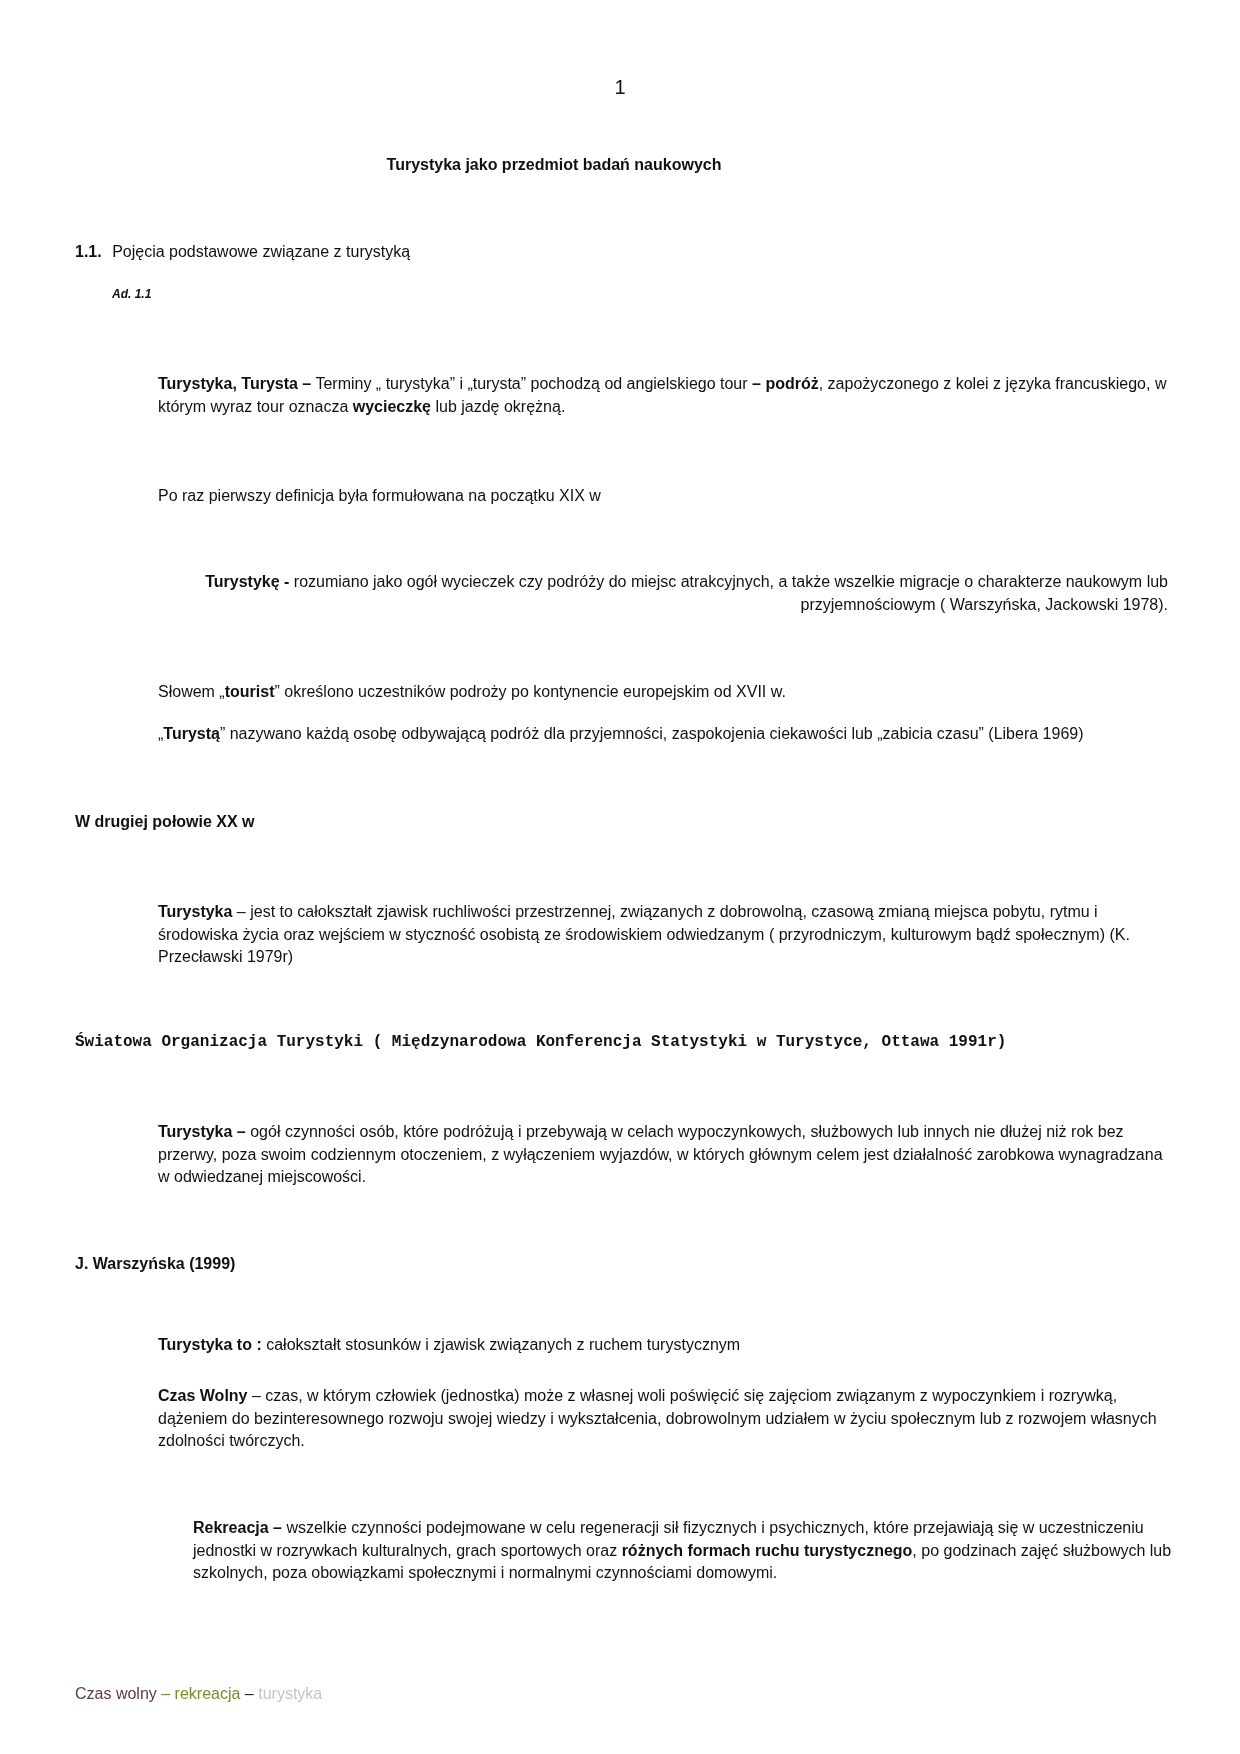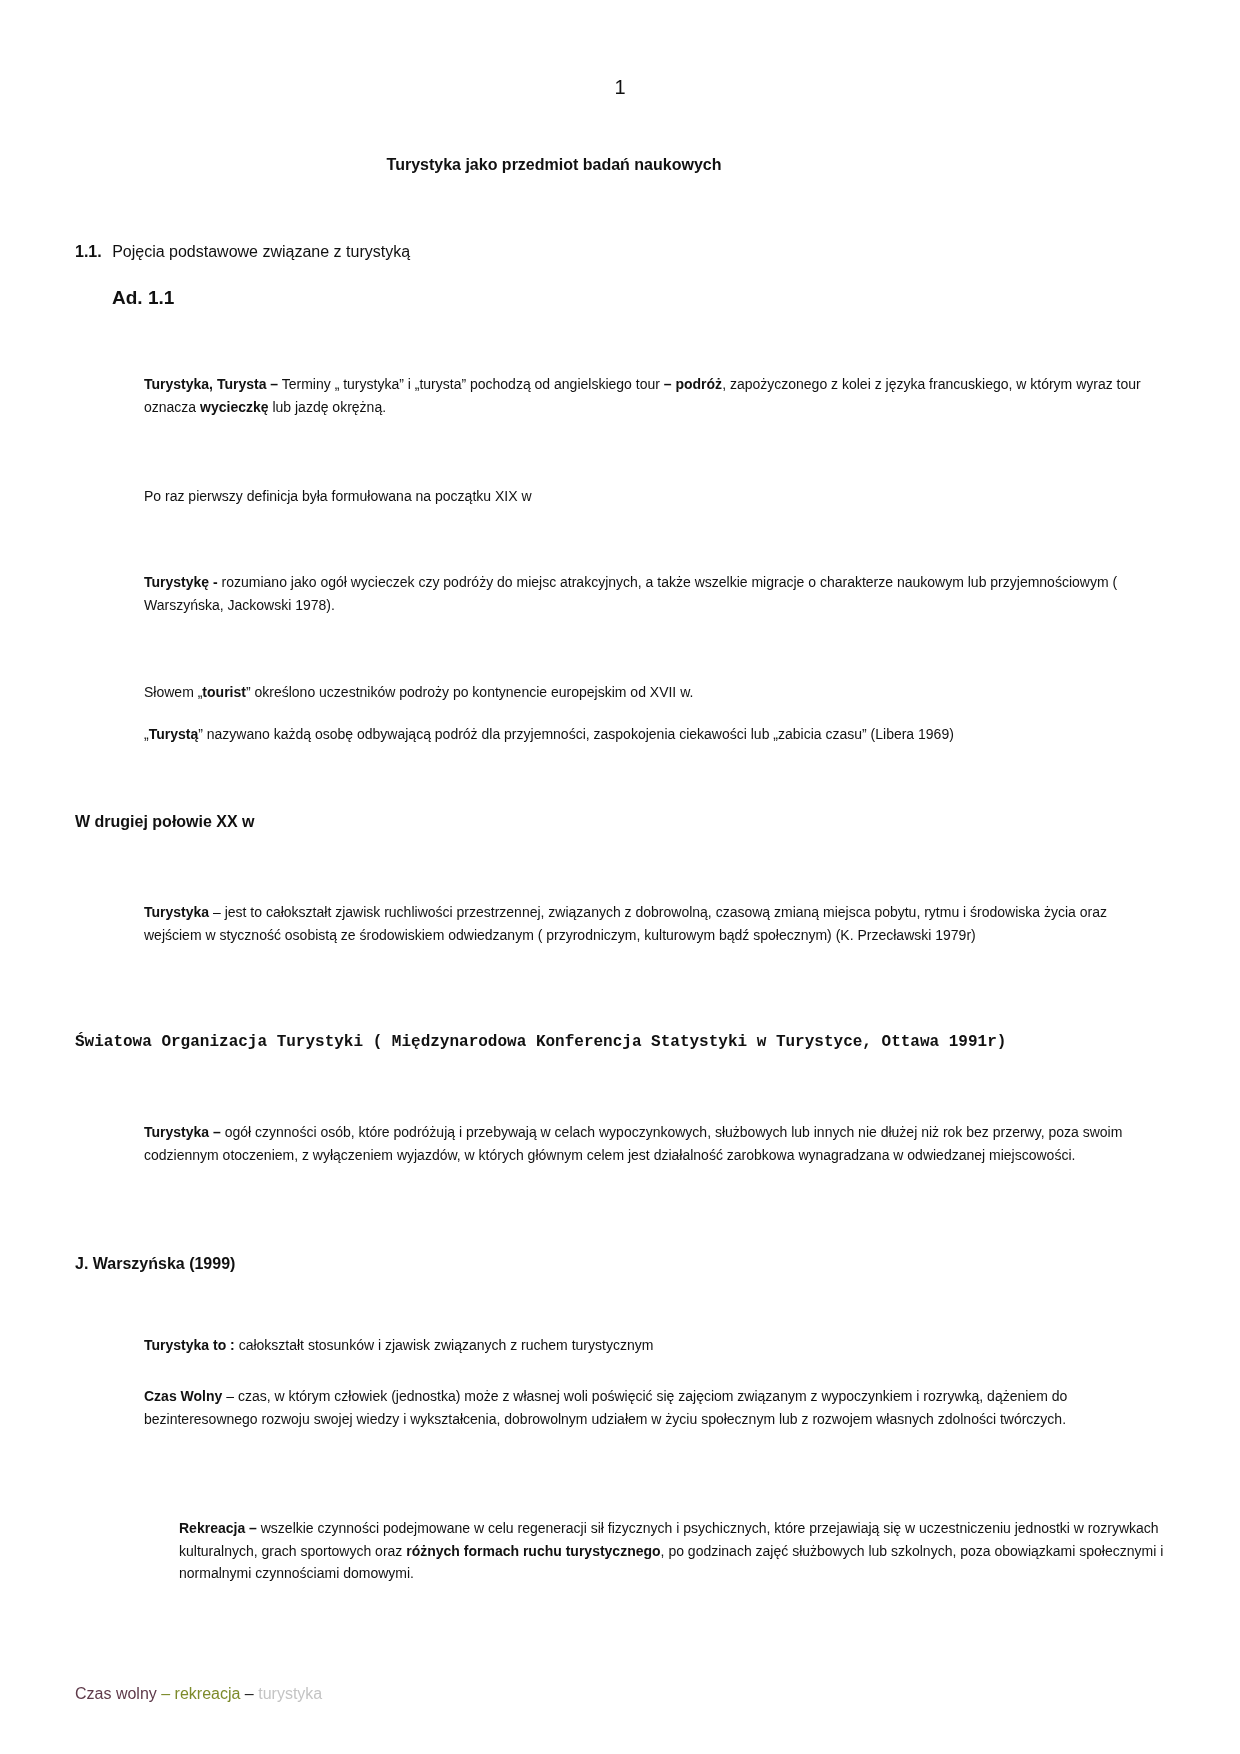--- a/index.html
+++ b/index.html
@@ -23,26 +23,26 @@
       font-size: 20px;
     }
     .doc-title {
       left: 0; width: 1108px; top: 156px;
       text-align: center;
       font-weight: bold;
       font-size: 16px;
     }
     .section-heading { left: 75px; top: 243px; font-size: 16px; }
     .section-heading .num { font-weight: bold; margin-right: 6px; }
-    .subheading { font-weight: bold; font-size: 19px; }
+    .subheading { font-weight: bold; font-size: 12px; font-style: italic; }
     .para {
-      left: 144px;
+      left: 158px;
       width: 1010px;
       line-height: 22.5px;
-      font-size: 14px;
+      font-size: 16px;
     }
     .b { font-weight: bold; }
     .left-heading { left: 75px; font-weight: bold; font-size: 16px; }
     .footer { left: 75px; top: 1685px; font-size: 16px; }
     .footer .c1 { color: #5e3a4a; }
     .footer .c2 { color: #7c8a2a; }
     .footer .c3 { color: #222222; }
     .footer .c4 { color: #c4c4c4; }
   </style>
 </head>
@@ -58,21 +58,21 @@
 </div>
 
 <div class="abs subheading" style="left:112px; top:287px;">Ad. 1.1</div>
 
 <div class="abs para" style="top:373px;">
   <span class="b">Turystyka, Turysta –</span><span> Terminy „ turystyka” i „turysta” pochodzą od angielskiego tour </span><span class="b">– podróż</span><span>, zapożyczonego z kolei z języka francuskiego, w którym  wyraz tour oznacza </span><span class="b">wycieczkę</span><span> lub jazdę okrężną.</span>
 </div>
 
 <div class="abs para" style="top:485px;">Po raz pierwszy definicja była formułowana na początku XIX w</div>
 
-<div class="abs para" style="top:571px;">
+<div class="abs para" style="top:571px;text-align:right;">
   <span class="b">Turystykę -</span><span> rozumiano jako ogół wycieczek czy podróży do miejsc atrakcyjnych, a także wszelkie migracje o charakterze naukowym lub przyjemnościowym ( Warszyńska, Jackowski 1978).</span>
 </div>
 
 <div class="abs para" style="top:681px;">
   <span>Słowem „</span><span class="b">tourist</span><span>” określono uczestników podroży po kontynencie europejskim od XVII w.</span>
 </div>
 
 <div class="abs para" style="top:723px;">
   <span>„</span><span class="b">Turystą</span><span>” nazywano każdą osobę odbywającą podróż dla przyjemności, zaspokojenia ciekawości lub „zabicia czasu” (Libera 1969)</span>
 </div>

